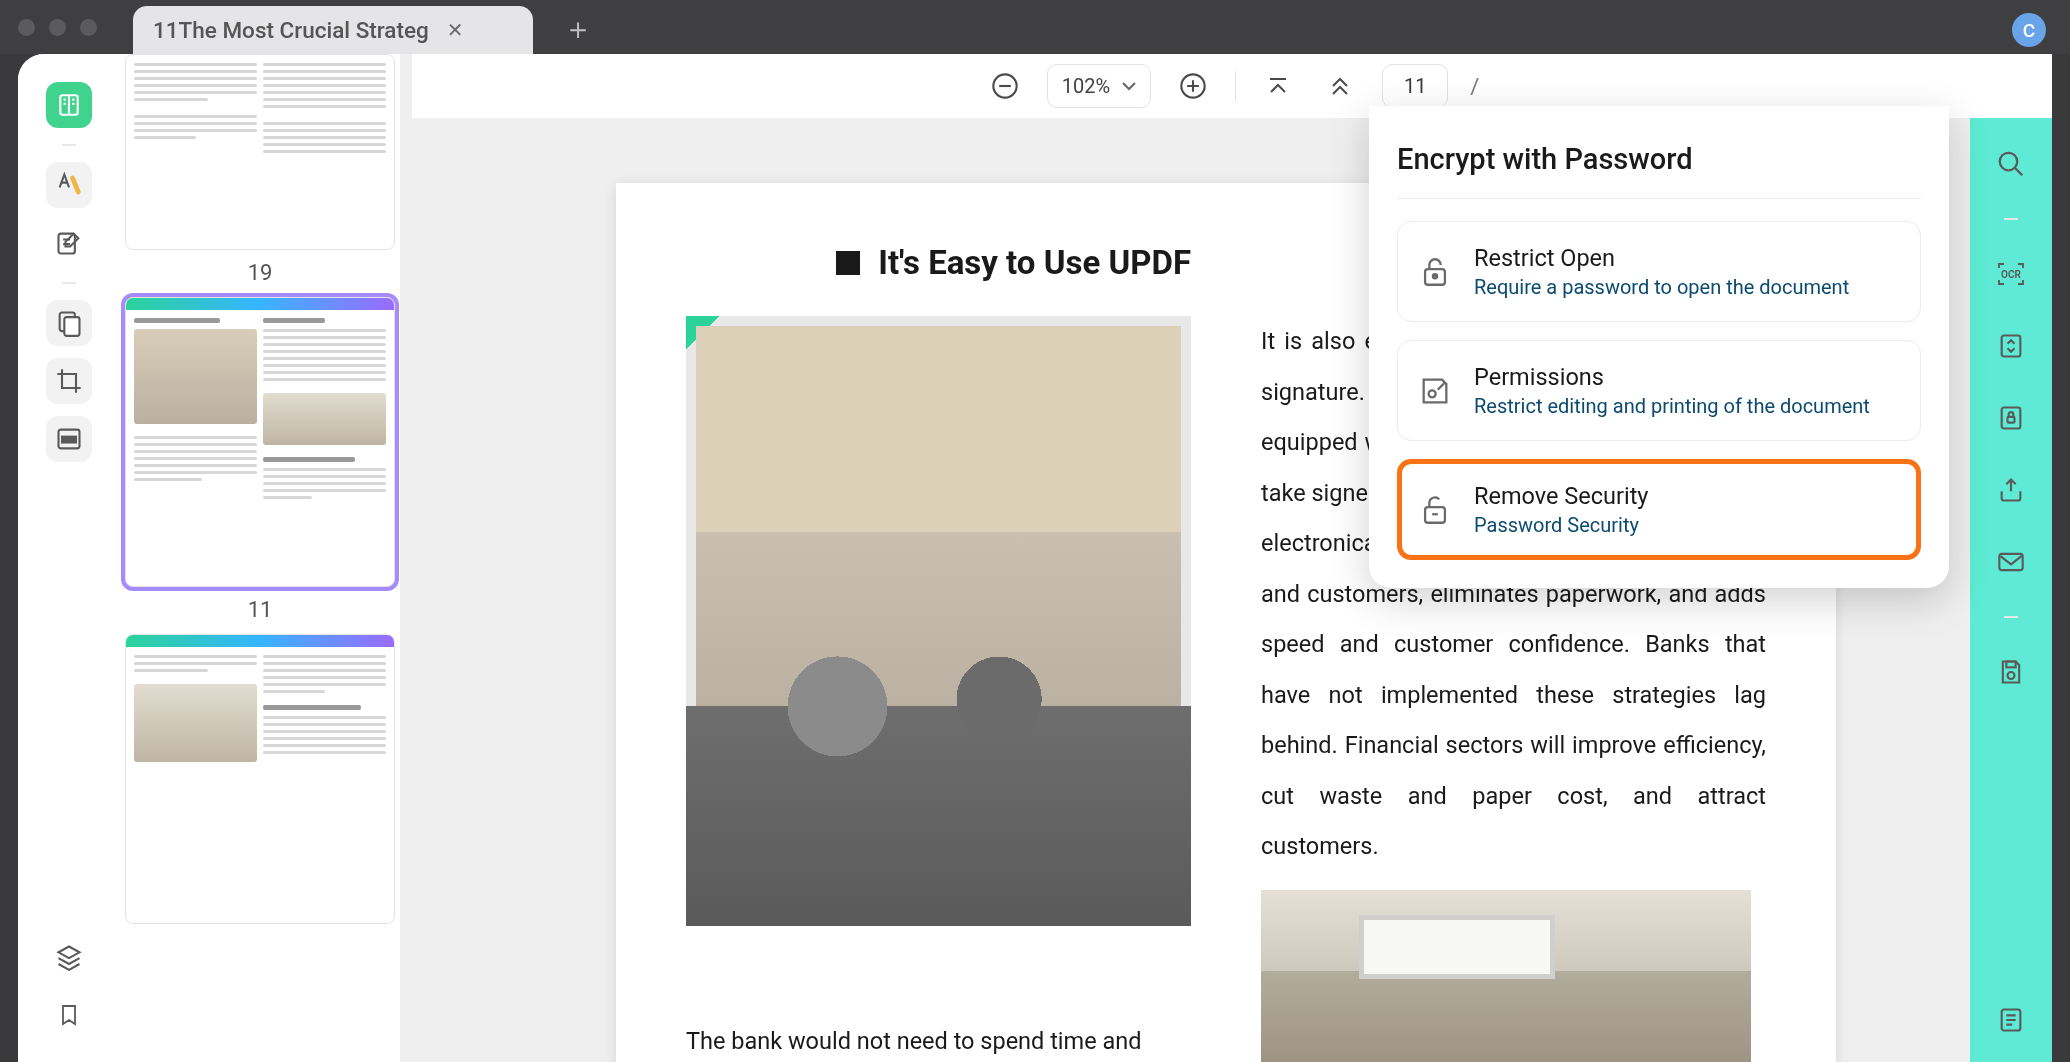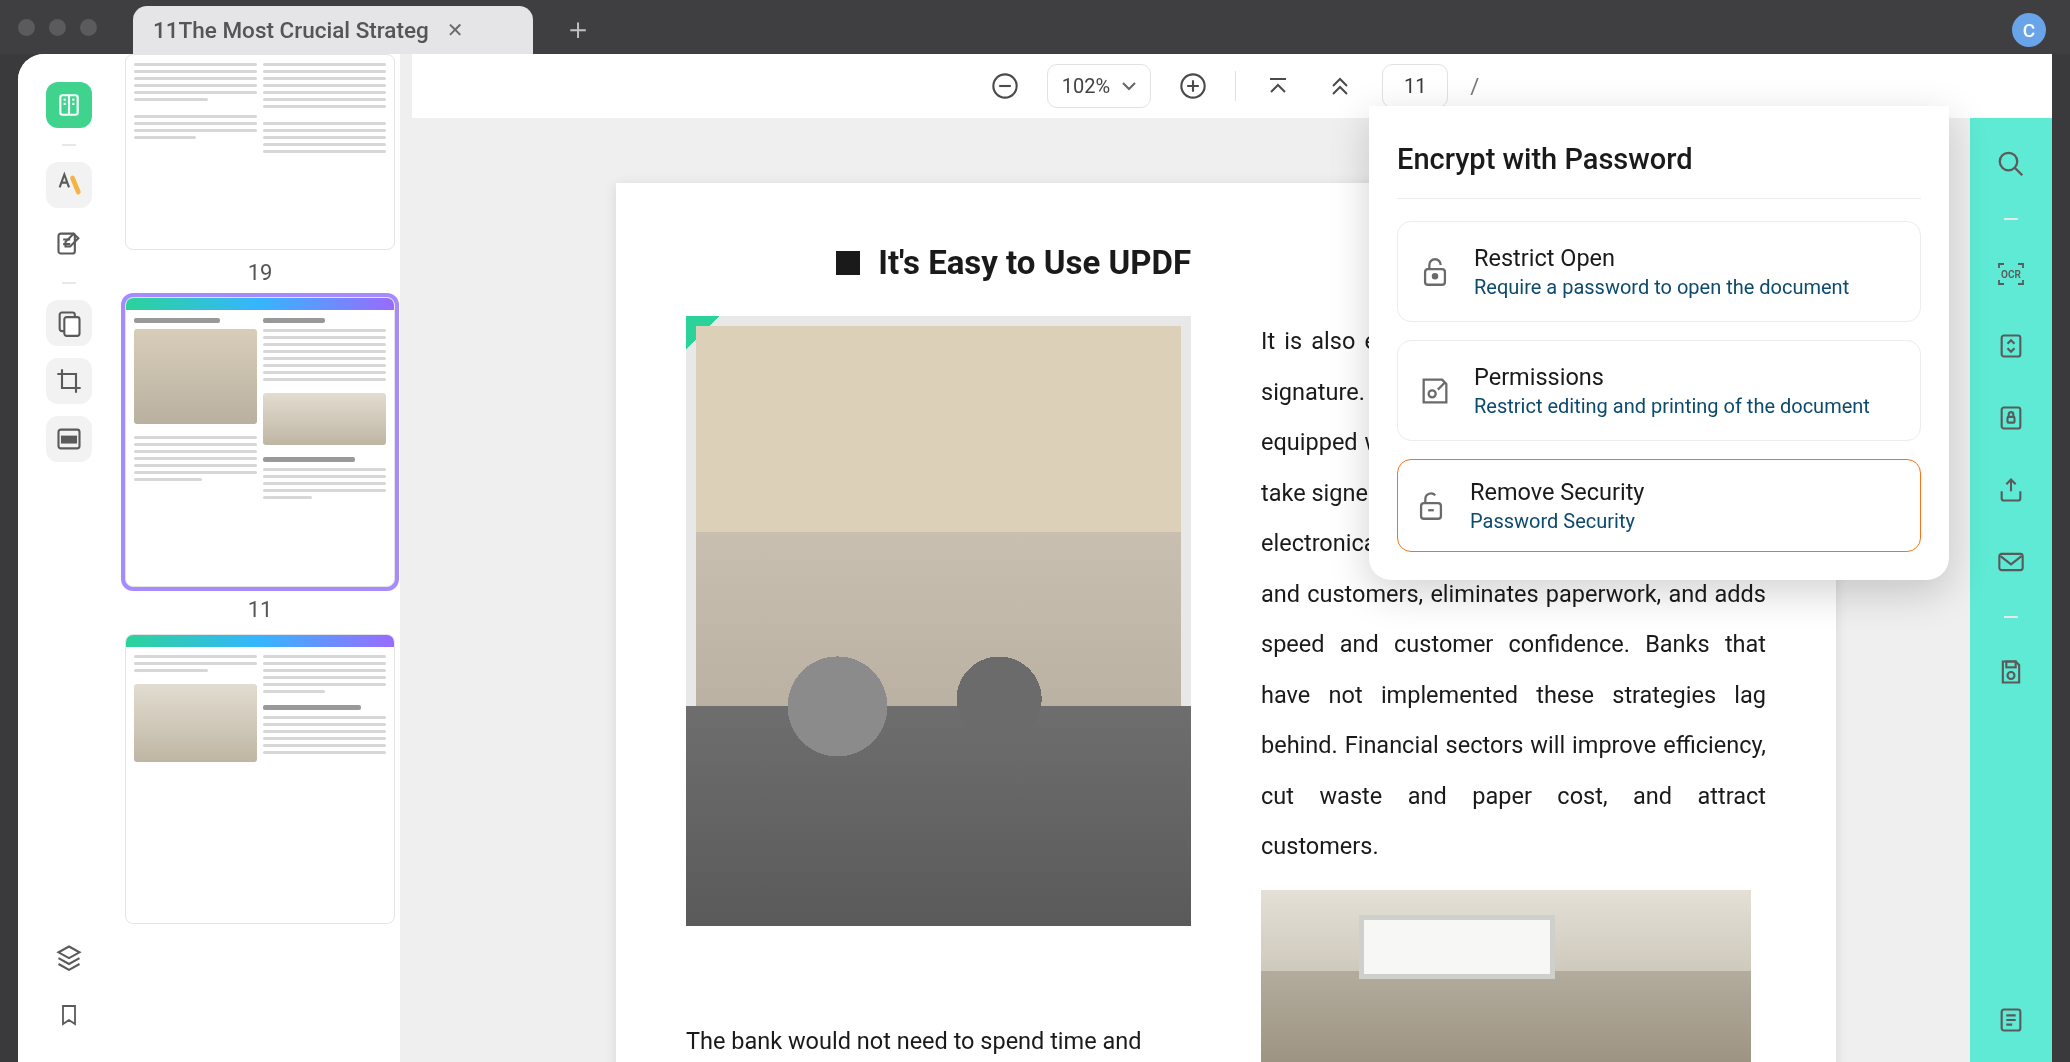--- a/index.html
+++ b/index.html
@@ -412,21 +412,21 @@
       display: flex;
       align-items: center;
       gap: 22px;
       padding: 22px 20px;
       border: 1px solid #ececec;
       border-radius: 14px;
       cursor: pointer;
       background: #fff;
     }
     .panel-item.highlighted {
-      border: 1px solid #f97316;
+      border: 5px solid #f97316;
       padding: 18px 16px;
     }
     .panel-item-icon {
       width: 34px;
       height: 34px;
       flex-shrink: 0;
       color: #6a6a6a;
     }
     .panel-item-texts {
       display: flex;

